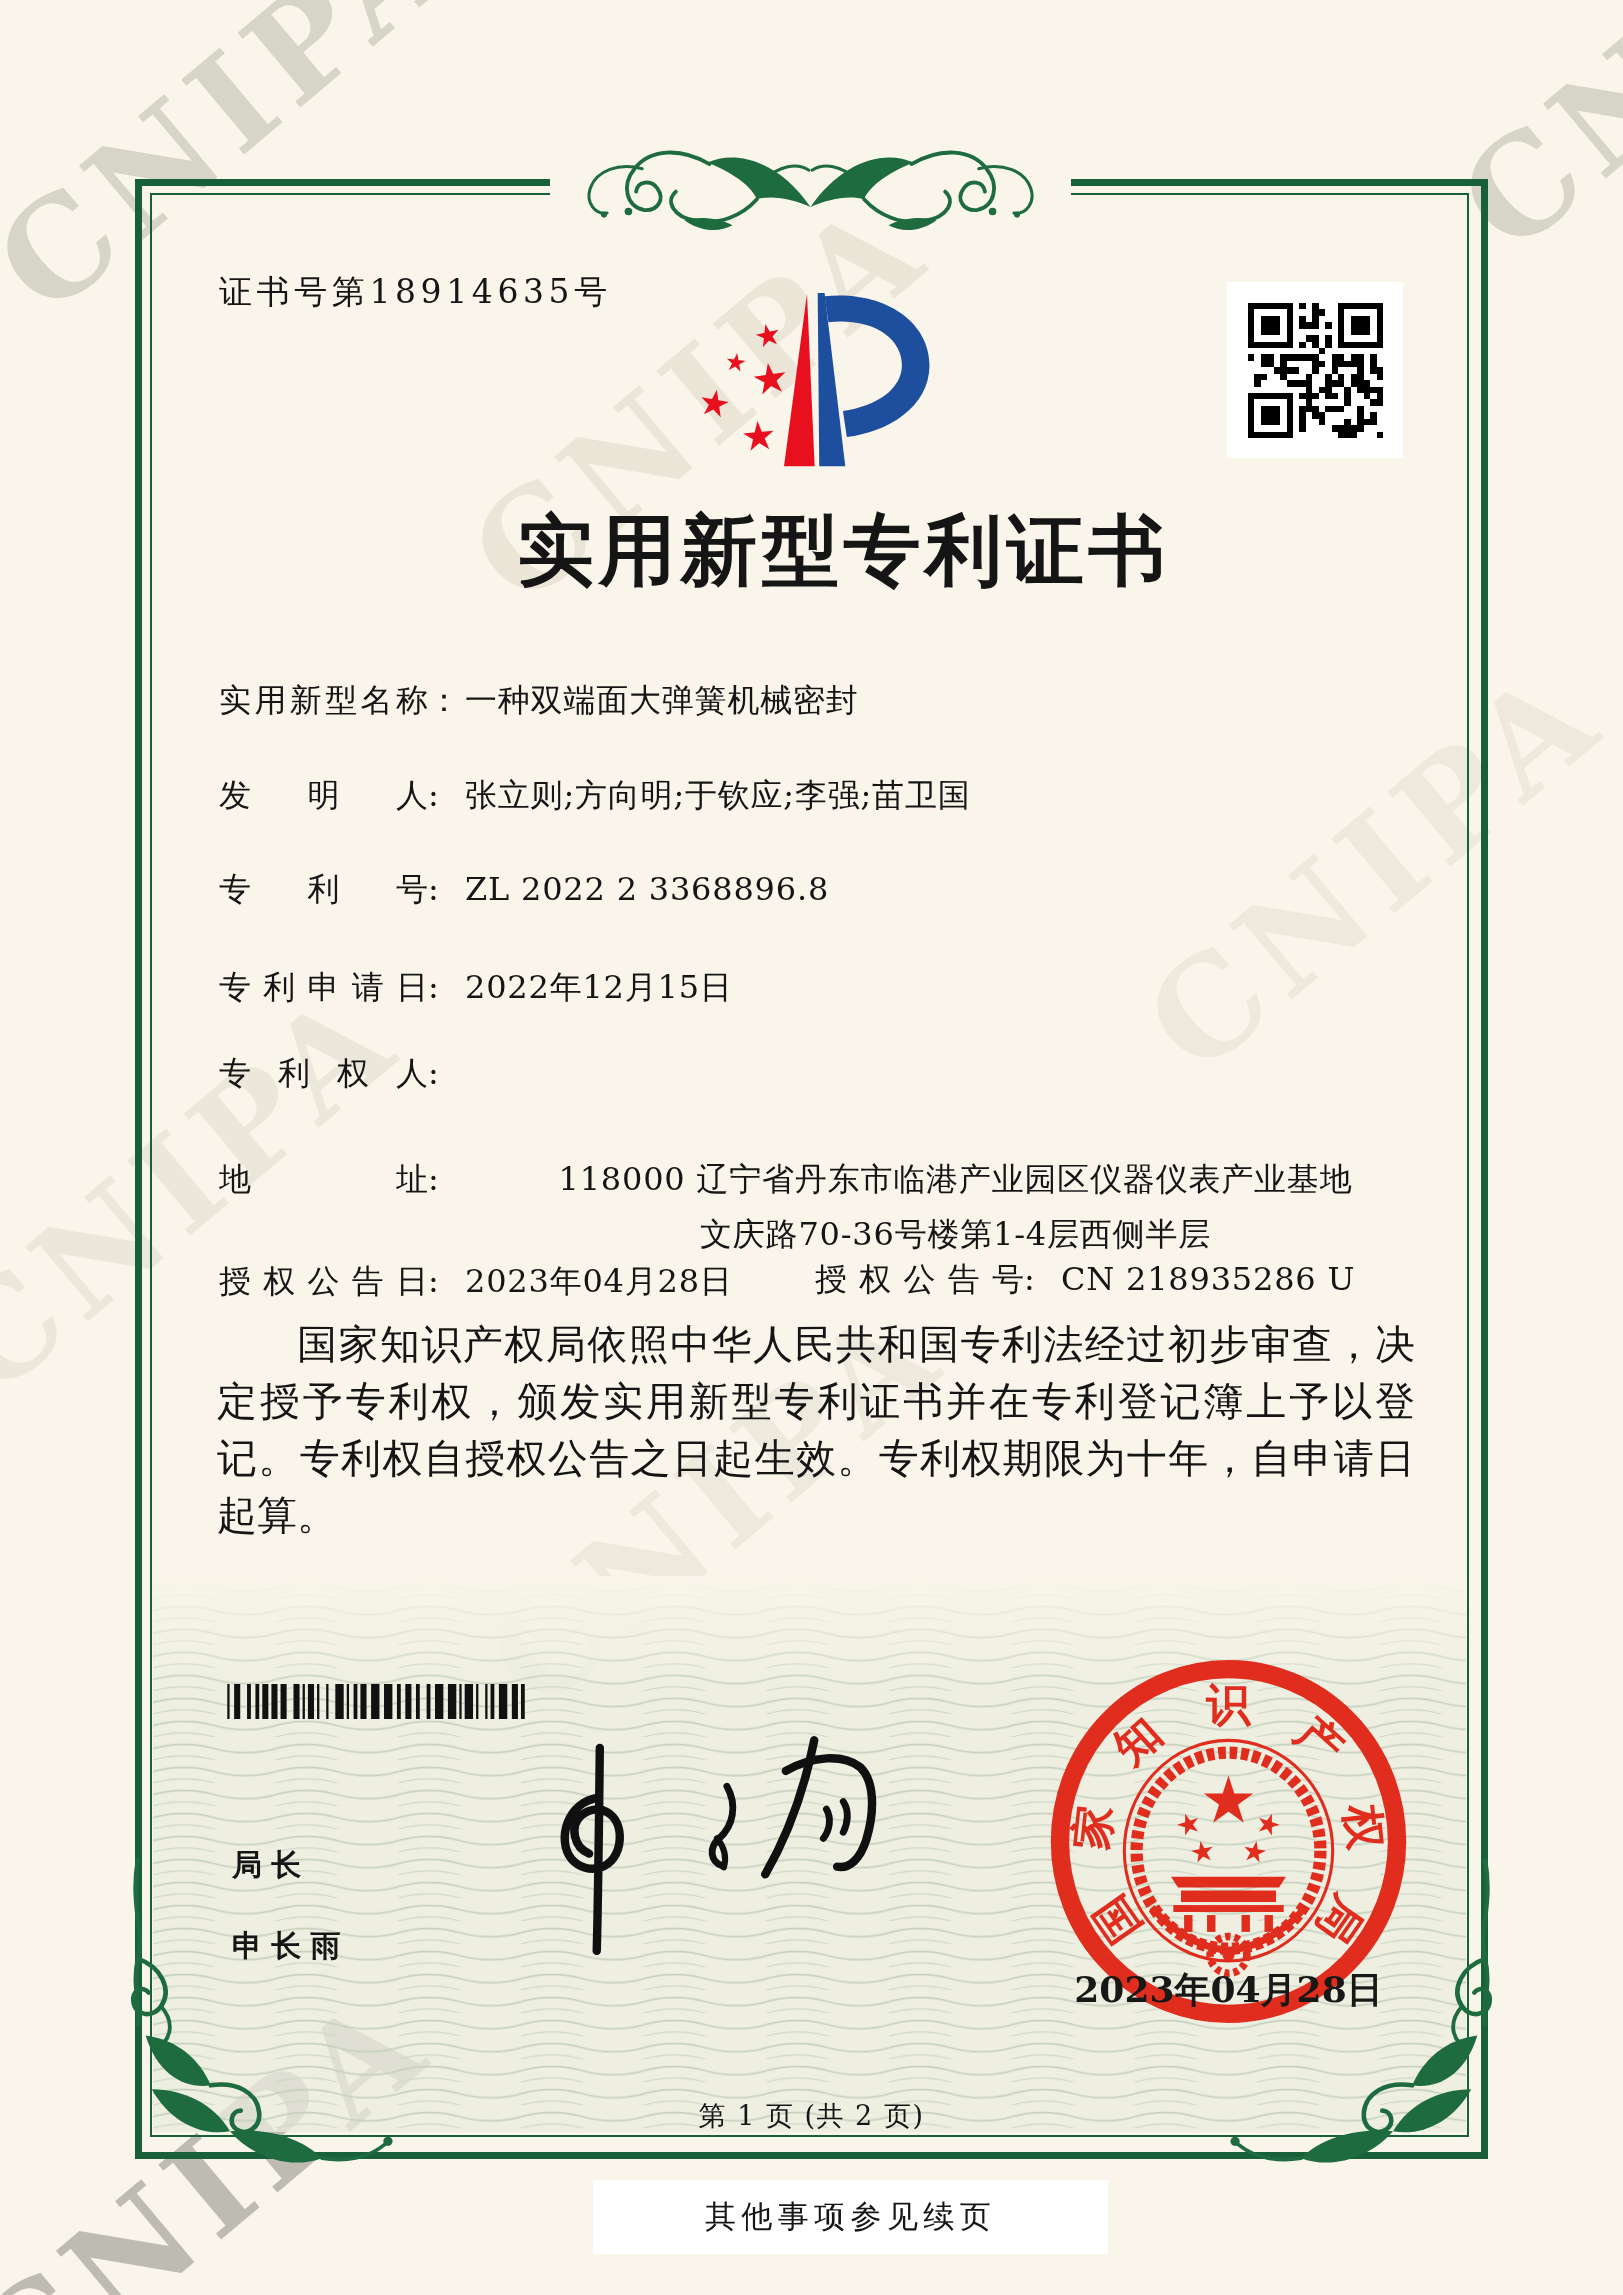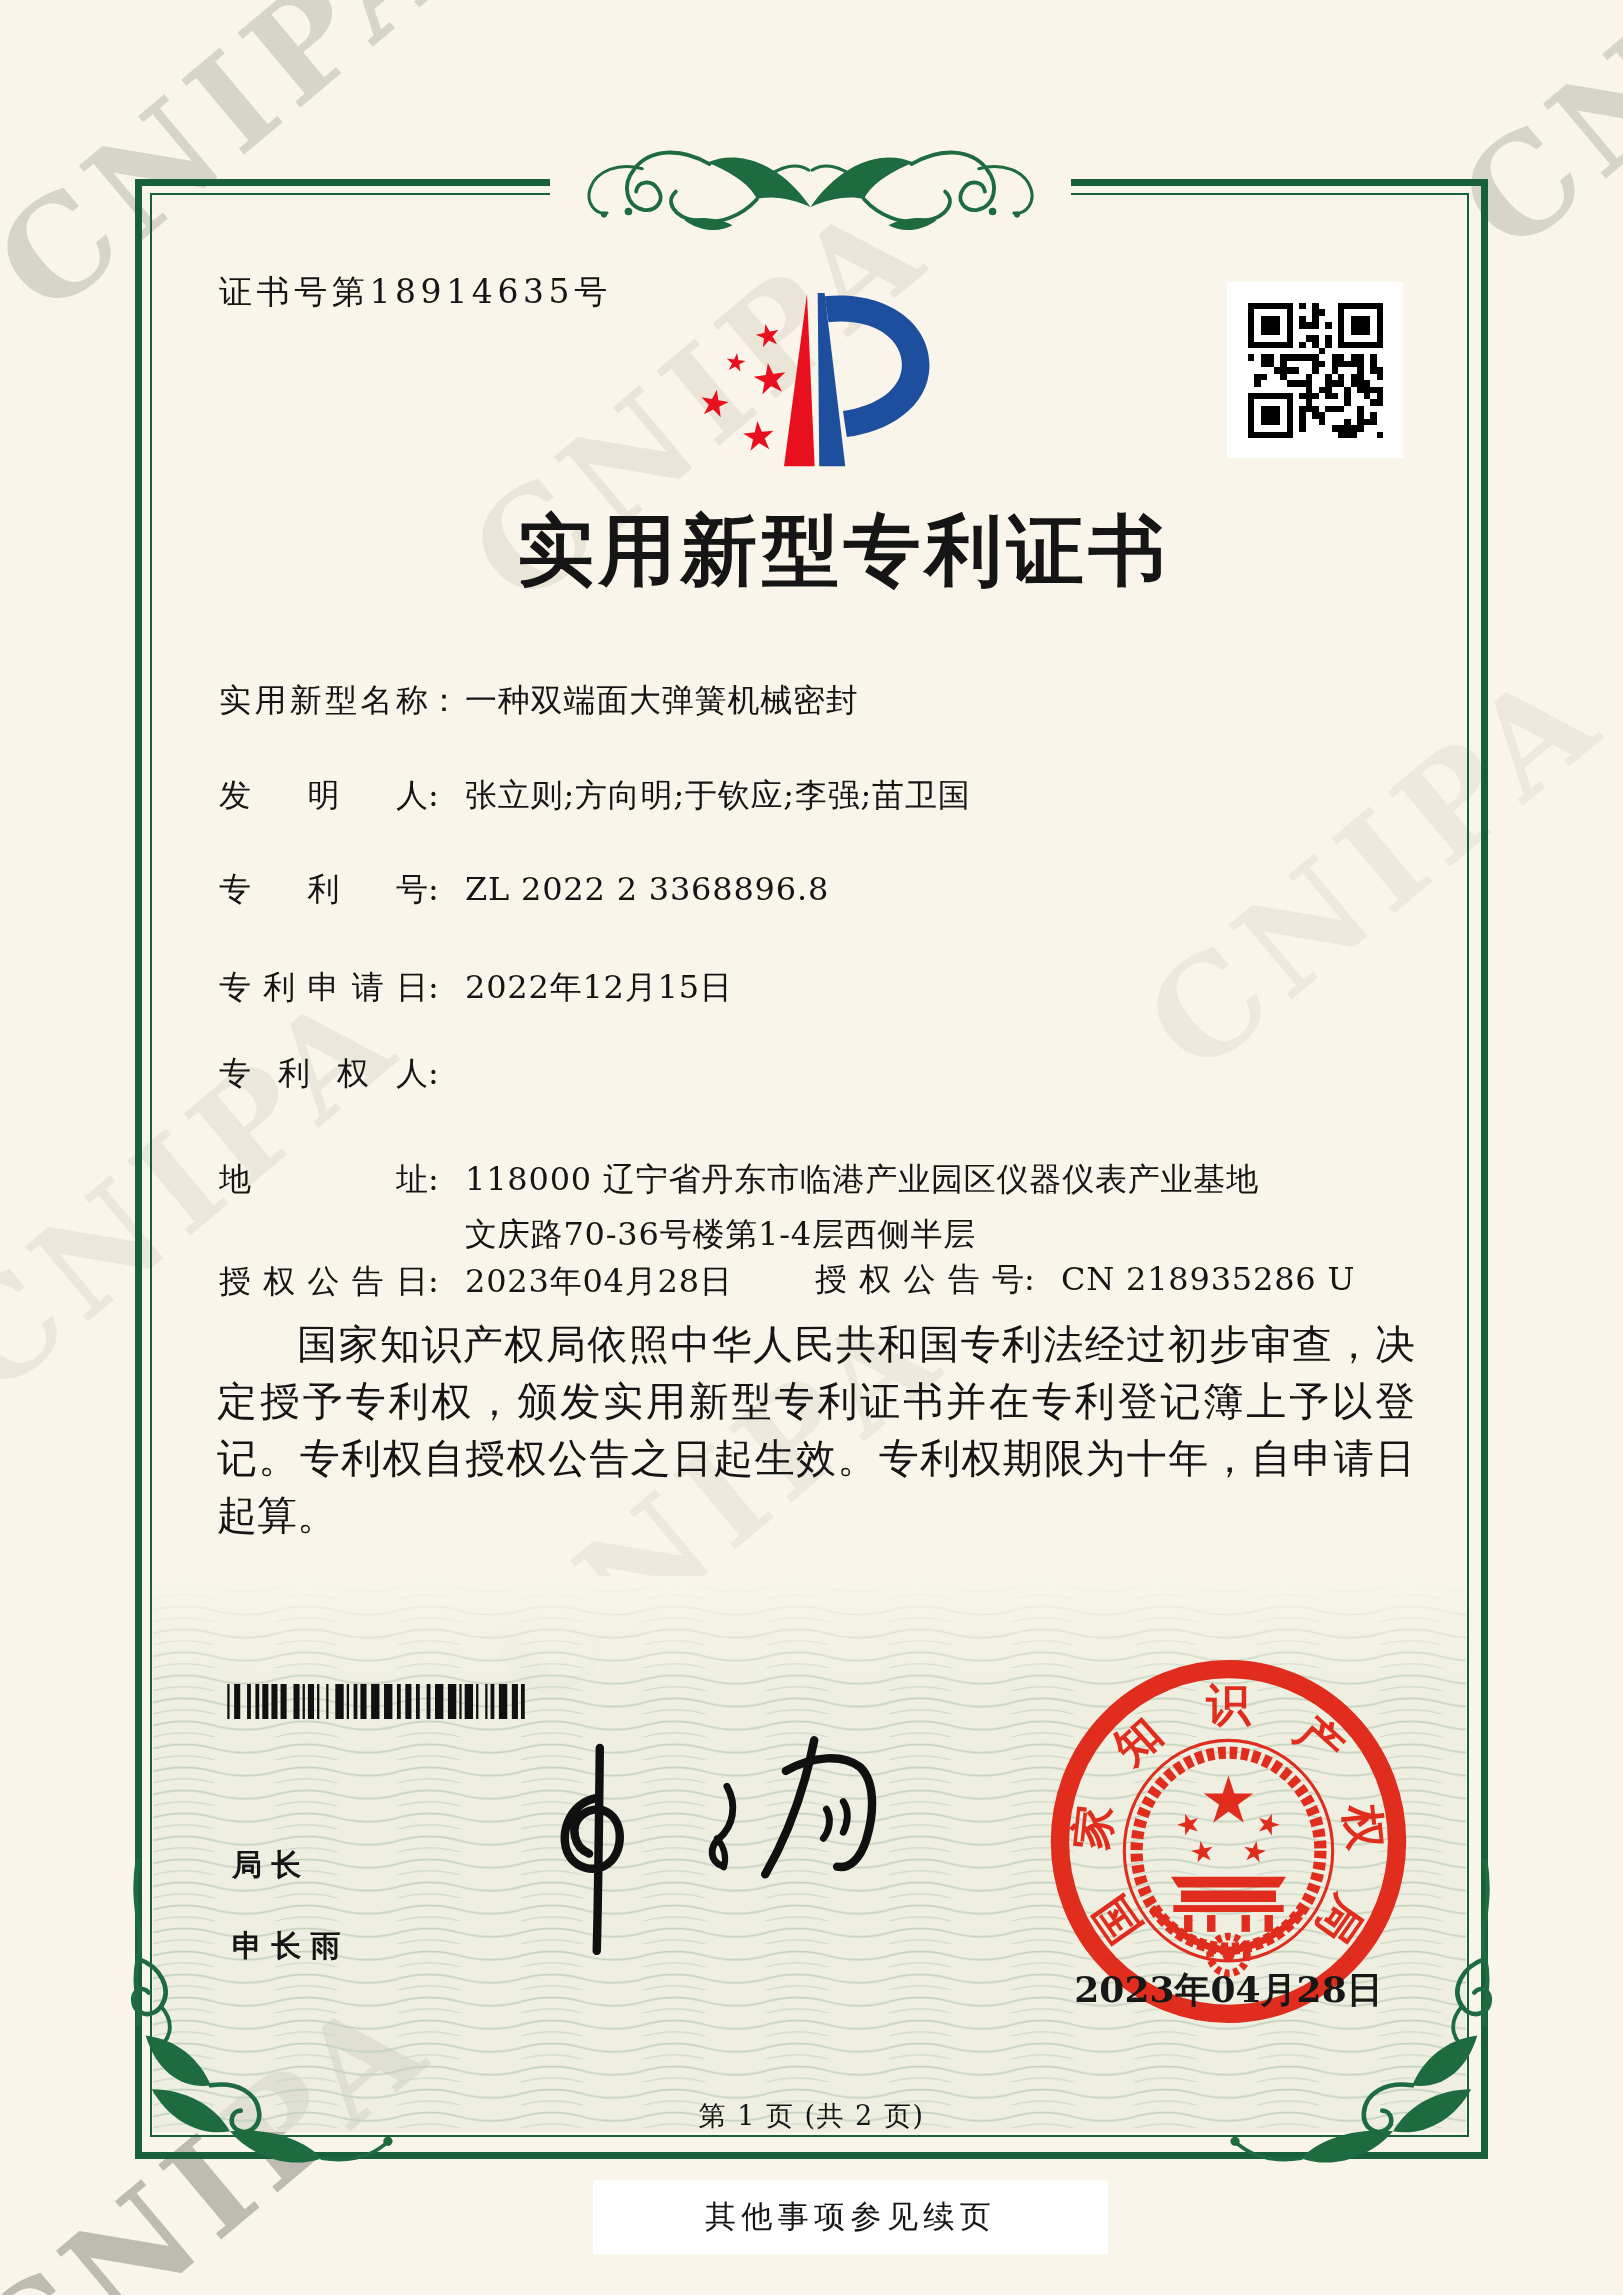--- a/index.html
+++ b/index.html
@@ -327,21 +327,21 @@
       </span>
       <span class="colon">:</span>
   </div>
 
   <div class="row addr-lines" style="top:1148px">
     <span class="jlabel">
         <span>地</span>
         <span>址</span>
       </span>
       <span class="colon">:</span>
-    <span class="value" style="white-space:normal;width:981px;">
+    <span class="value" style="white-space:normal;width:981px;text-align:center;">
       <div>118000 辽宁省丹东市临港产业园区仪器仪表产业基地</div>
       <div class="addr2">文庆路70-36号楼第1-4层西侧半层</div>
     </span>
   </div>
 
   <div class="row" style="top:1250px">
     <span class="jlabel">
         <span>授</span>
         <span>权</span>
         <span>公</span>

